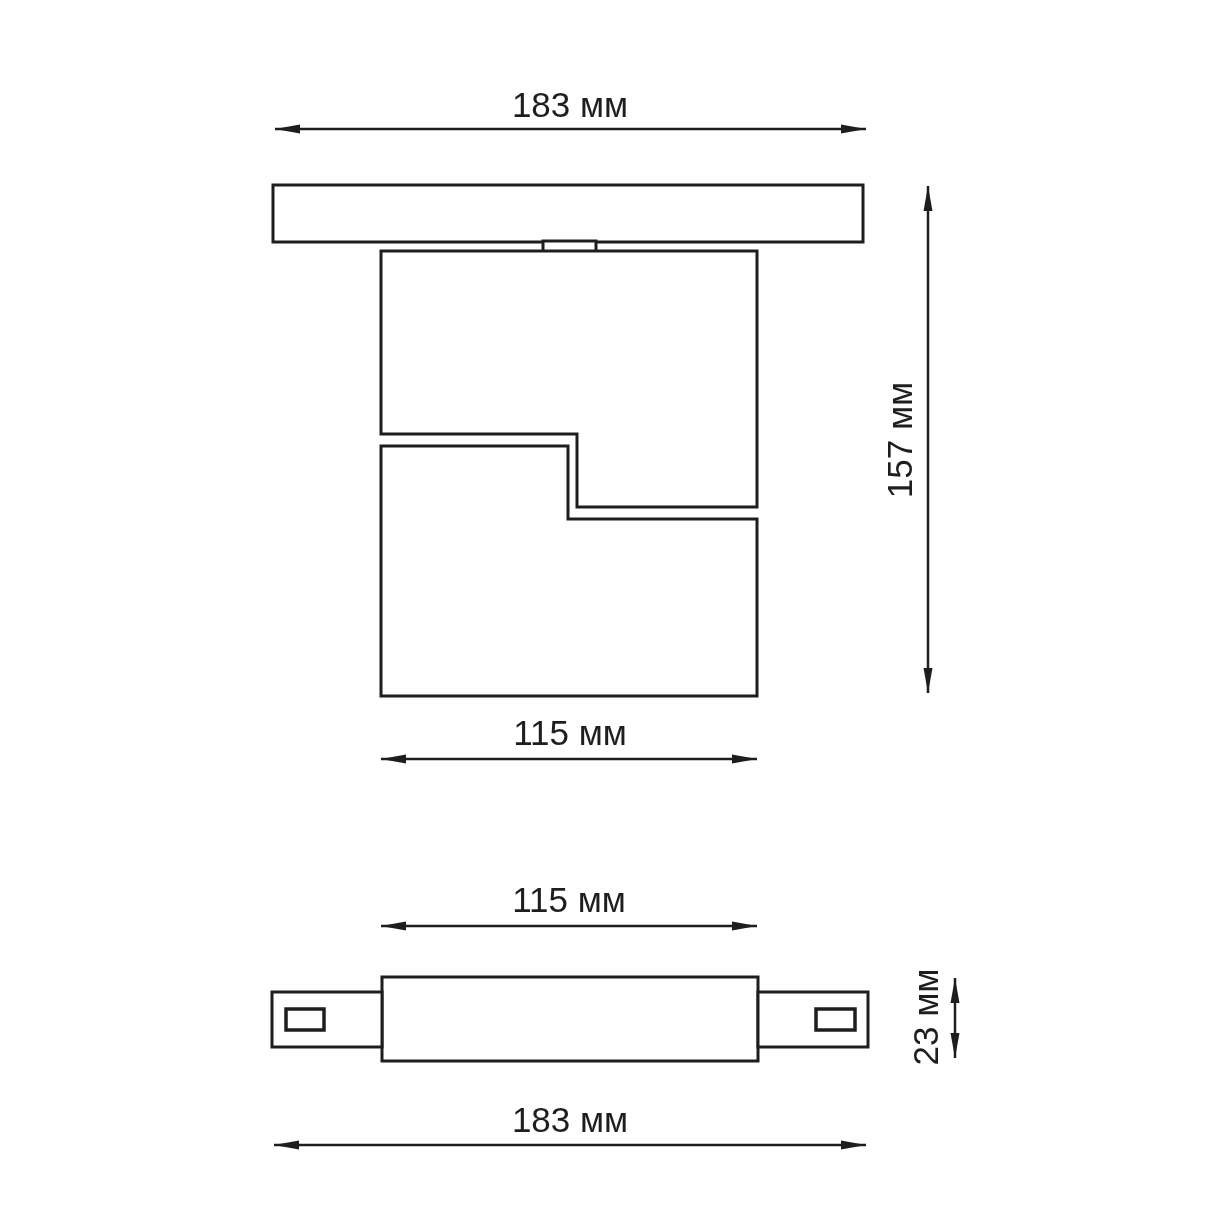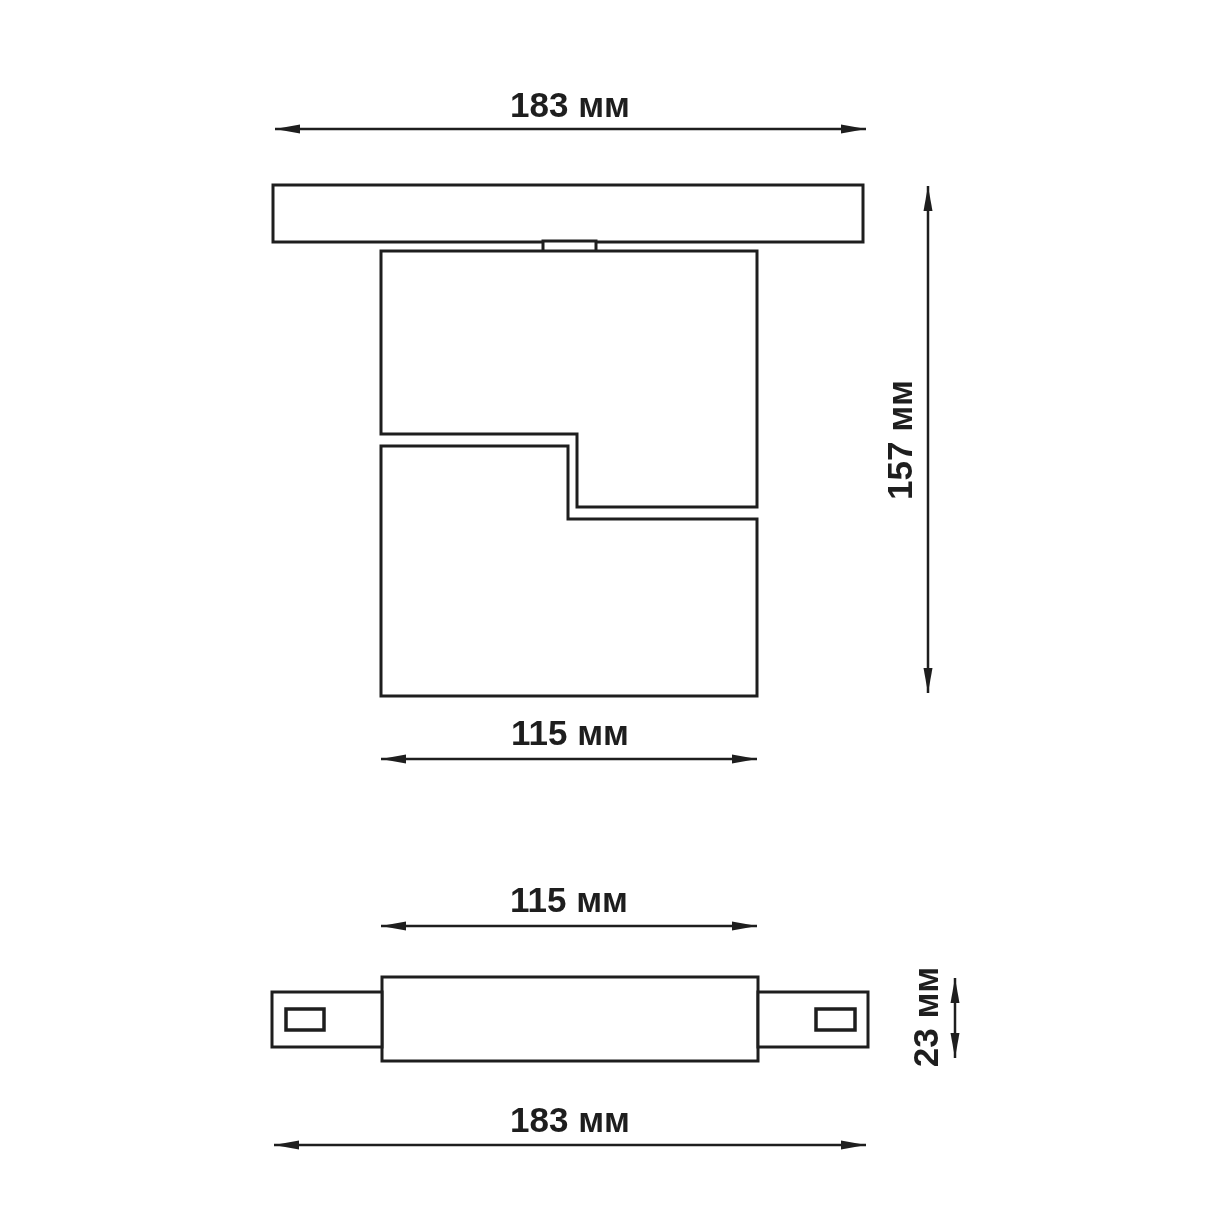--- a/index.html
+++ b/index.html
@@ -7,21 +7,20 @@
     --color-background: #ffffff;
   }
   * { margin: 0; padding: 0; box-sizing: border-box; }
   html, body { background: var(--color-background); }
   .page {
     position: relative;
     width: 972px;
     height: 1229px;
     background: var(--color-background);
     overflow: hidden;
-    font-weight: bold;
   }
   svg.drawing { position: absolute; inset: 0; display: block; }
 
   .outline {
     fill: var(--color-background);
     stroke: var(--color-line);
     stroke-width: 3;
     stroke-linejoin: miter;
   }
   .outline-thick { stroke-width: 3.5; }

